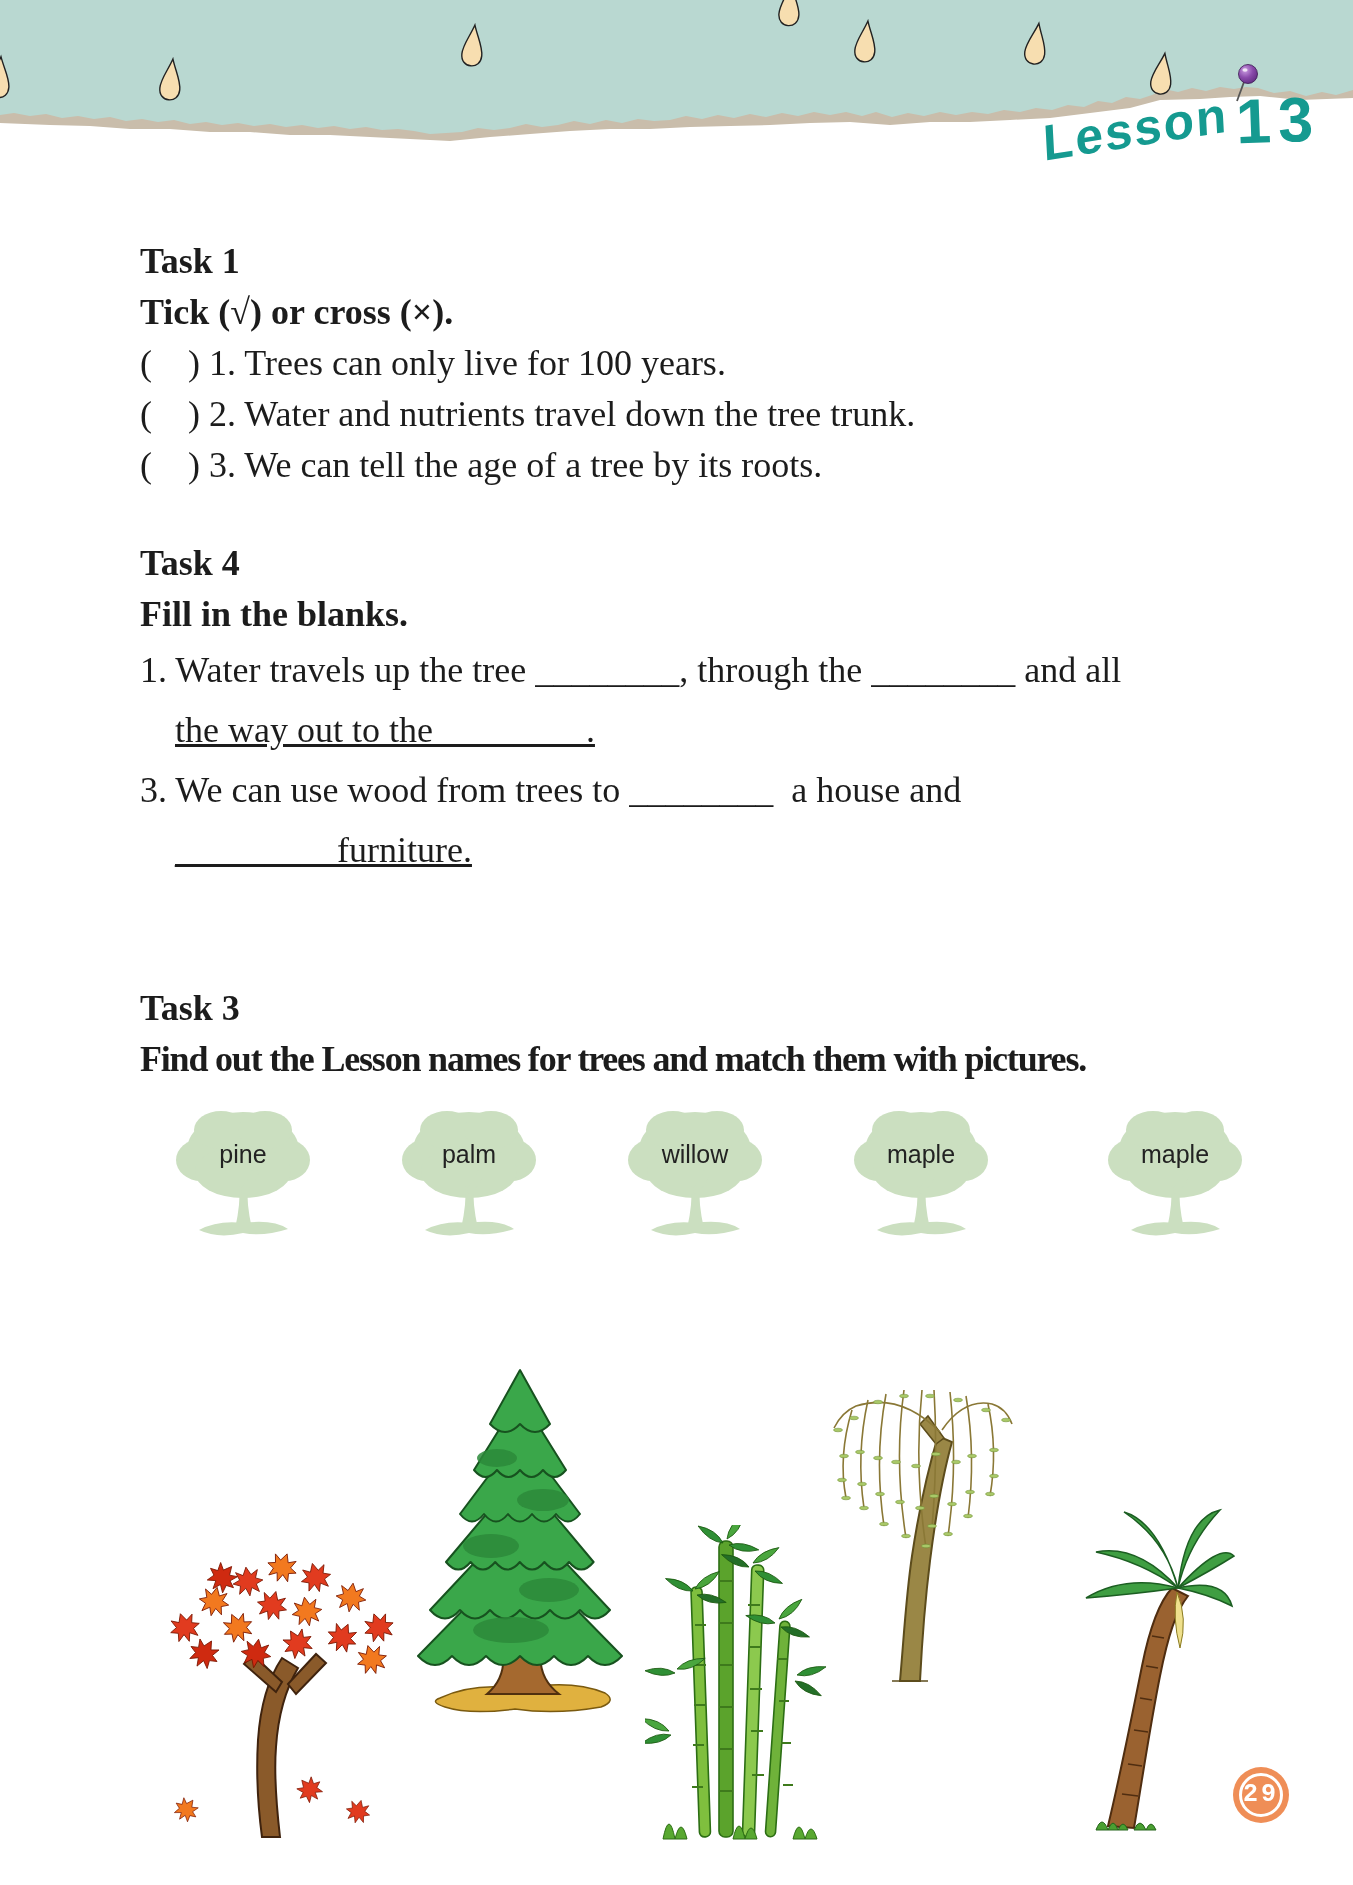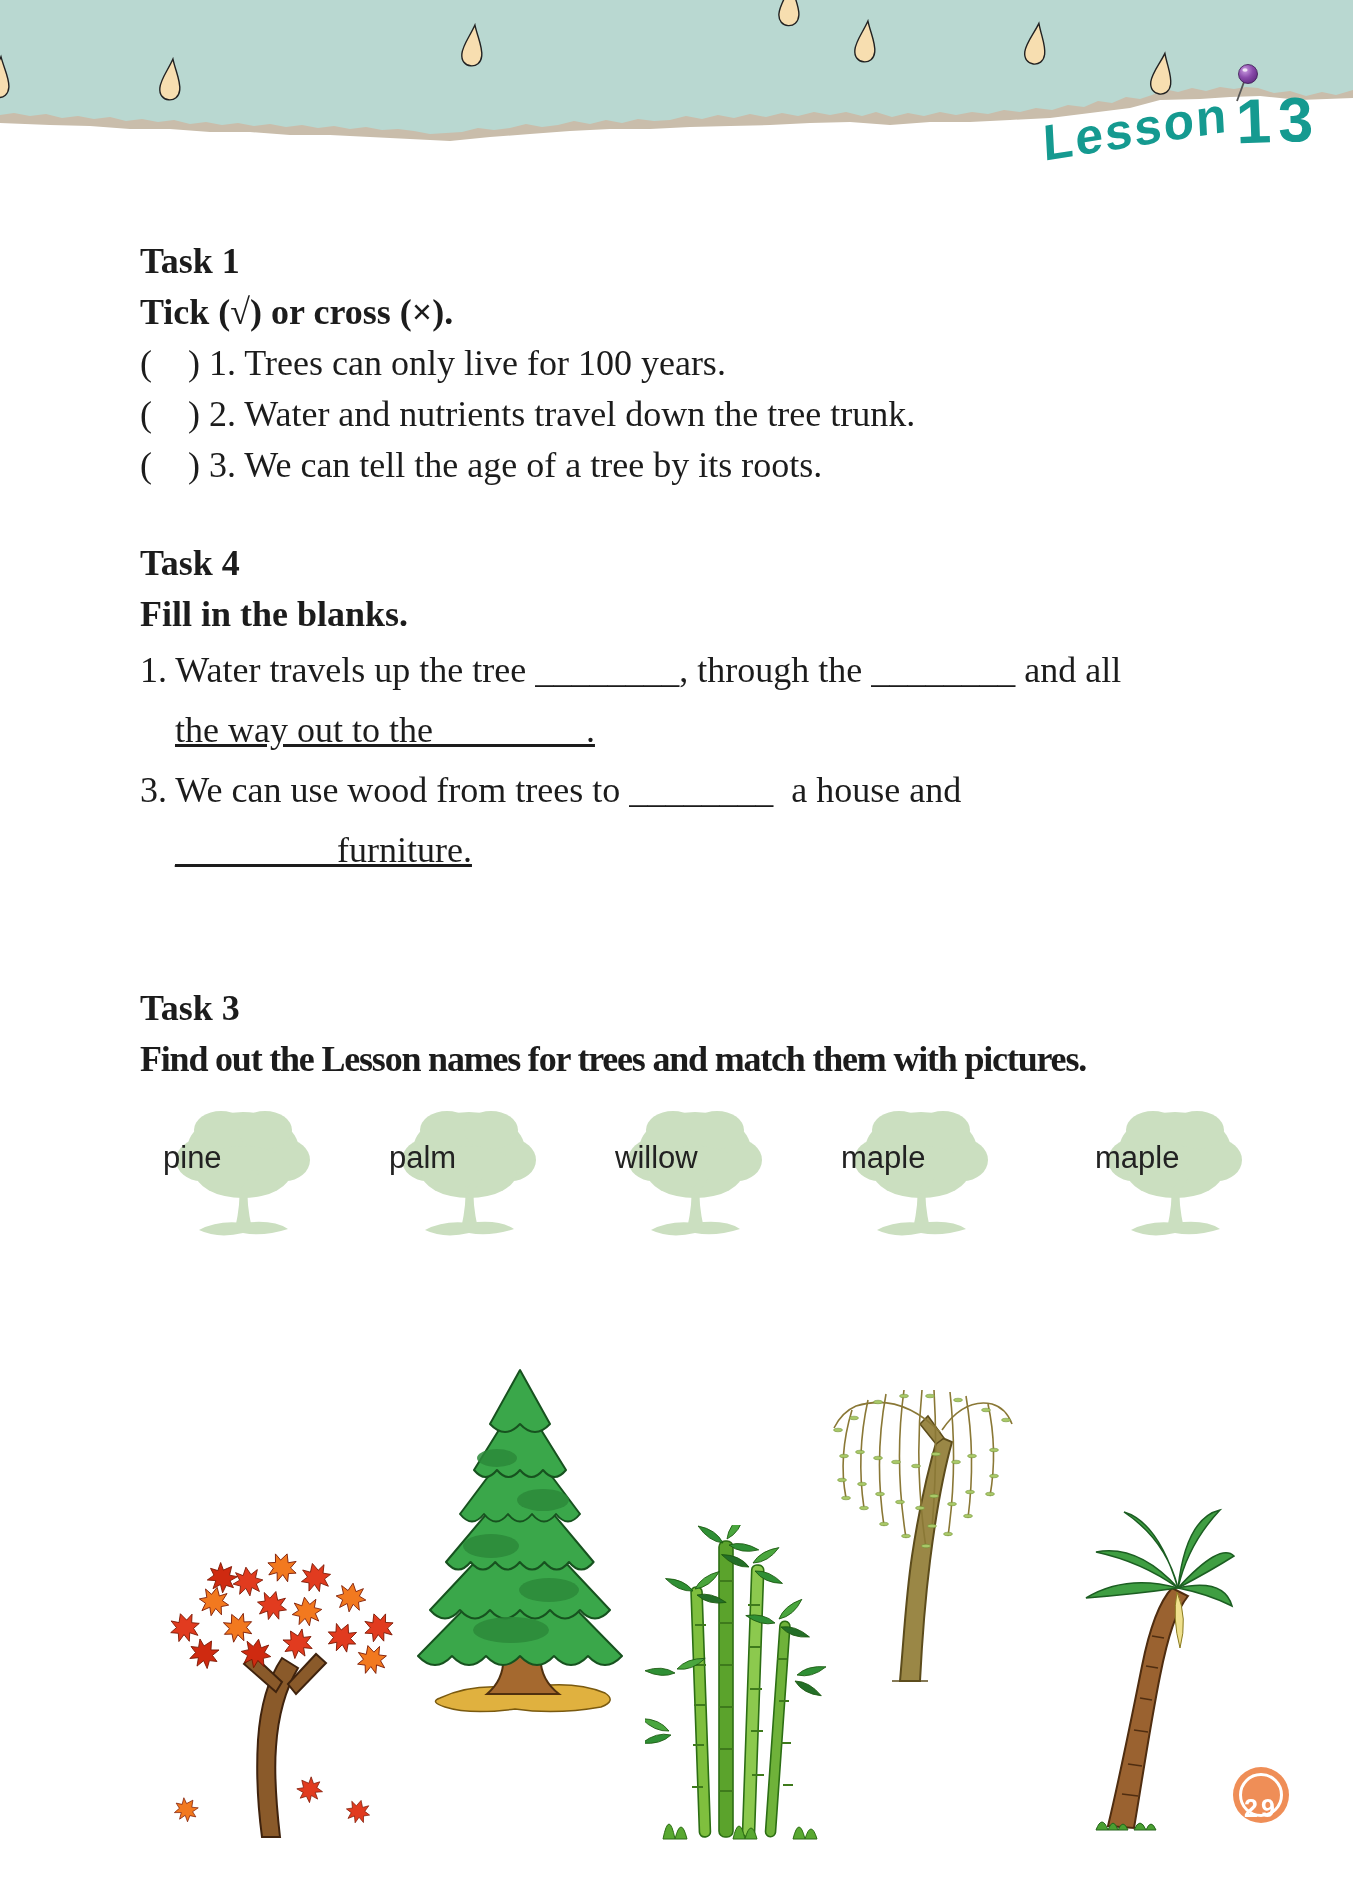--- a/index.html
+++ b/index.html
@@ -16,30 +16,30 @@
   .lesson-num{position:absolute;left:1236px;top:84px;font-family:"Liberation Sans",sans-serif;
         font-weight:bold;font-size:63px;color:var(--lesson);transform:rotate(-2deg);letter-spacing:7px;}
   .section{position:absolute;left:140px;}
   #task1{top:236px;} #task2{top:538px;} #task3{top:983px;}
   .t-line{font-size:36px;line-height:51px;white-space:pre-wrap;}
   .bold{font-weight:bold;}
   .t2-item{font-size:36px;line-height:60px;white-space:pre-wrap;}
   .indent{padding-left:35px;text-decoration:underline;}
   .tight{letter-spacing:-1.2px;}
   .tree-label{position:absolute;top:1098px;width:160px;height:142px;}
-  .tree-label span{position:absolute;left:0;top:42px;width:100%;
-        font-family:"Liberation Sans",sans-serif;font-size:31px;color:#222;}
+  .tree-label span{position:absolute;left:0;top:42px;width:100%;text-align:center;
+        font-family:"Liberation Sans",sans-serif;font-size:25px;color:#222;}
   .illus{position:absolute;}
   #maple{left:158px;top:1542px;} #pine{left:415px;top:1366px;} #bamboo{left:645px;top:1525px;}
   #willow{left:808px;top:1366px;} #palm{left:1080px;top:1496px;}
   .badge{position:absolute;left:1233px;top:1767px;width:56px;height:56px;border-radius:50%;
         background:var(--badge);}
   .badge .ring{position:absolute;inset:6px;border:3px solid #fff;border-radius:50%;}
-  .badge .num{position:absolute;left:0;top:27px;width:100%;text-align:center;color:#fff;
-        font-family:Liberation Sans, sans-serif;font-weight:bold;font-size:25px;letter-spacing:3px;}
+  .badge .num{position:absolute;left:0;top:13px;width:100%;text-align:center;color:#fff;
+        font-family:Liberation Mono, monospace;font-weight:bold;font-size:25px;letter-spacing:3px;}
 </style>
 </head>
 <body>
 
 <div class="page">
 
   <svg class="hdr-svg" width="1353" height="215" viewBox="0 0 1353 215">
     <defs>
       <path id="drop" d="M10,0 C6,12 0,21 0,30 C0,37 4.5,41 10,41 C15.5,41 20,37 20,30 C20,21 14,12 10,0 Z"></path>
       <radialGradient id="pg" cx="35%" cy="30%" r="80%">

